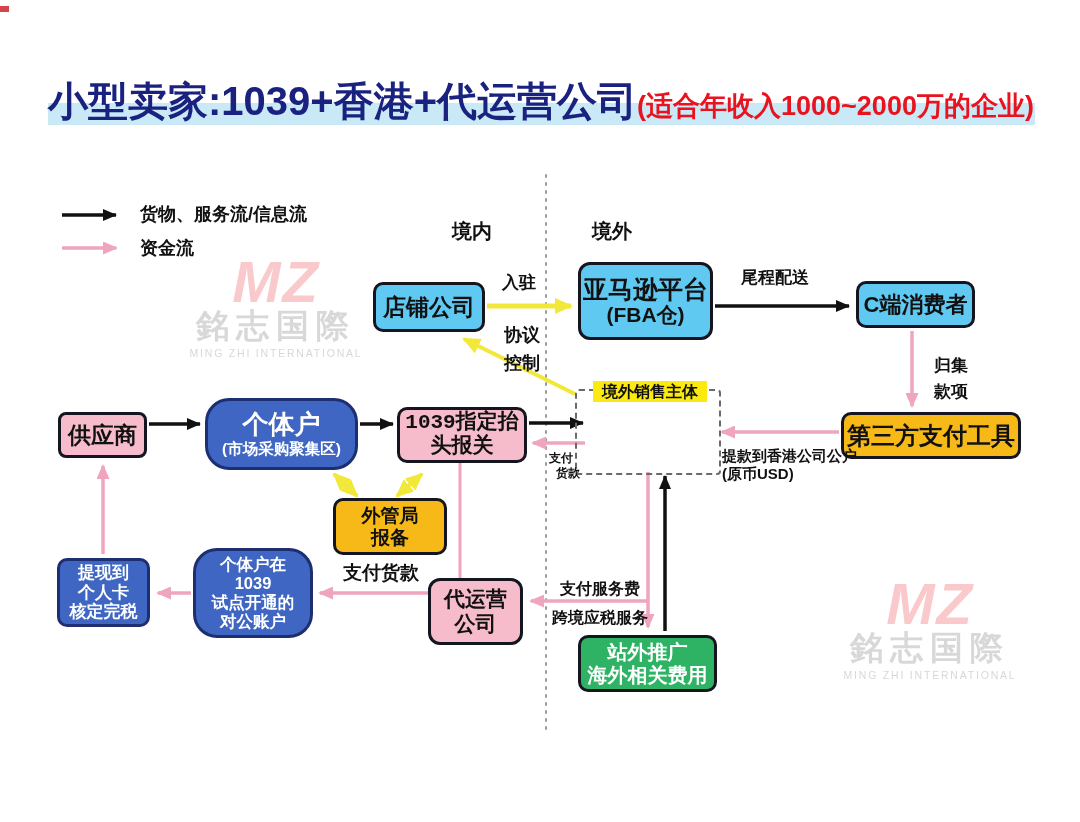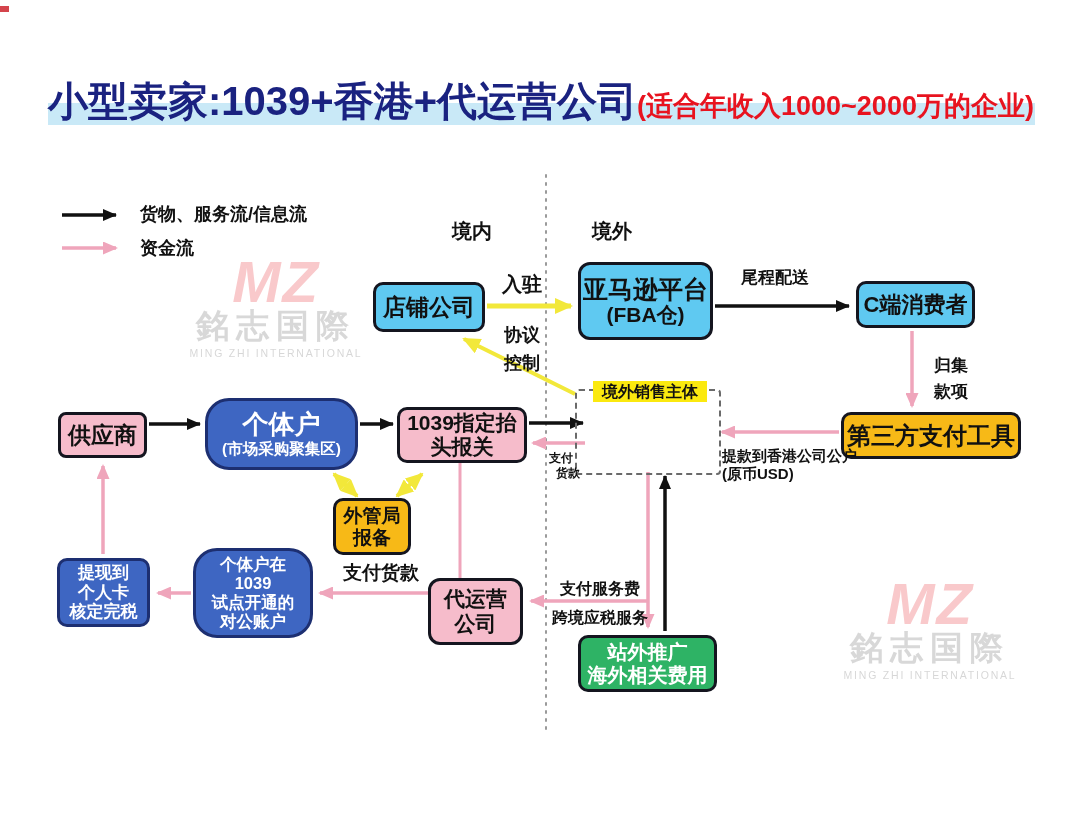--- a/index.html
+++ b/index.html
@@ -139,26 +139,26 @@
 
   <div class="node pinkbox" style="left:58px;top:412px;width:89px;height:46px;font-size:23px;border-radius:8px;">
     <span>供应商</span>
   </div>
 
   <div class="node royal" style="left:205px;top:398px;width:153px;height:72px;">
     <span style="font-size:26px;">个体户</span>
     <span style="font-size:15.5px;">(市场采购聚集区)</span>
   </div>
 
-  <div class="node pinkbox" style="left:397px;top:407px;width:130px;height:56px;font-size:21px;">
+  <div class="node pinkbox" style="left:397px;top:407px;width:130px;height:56px;font-size:21px;font-family:Liberation Mono, monospace;">
     <span>1039指定抬</span>
     <span>头报关</span>
   </div>
 
-  <div class="node yellowbox" style="left:333px;top:498px;width:78px;height:57px;font-size:19px;">
+  <div class="node yellowbox" style="left:333px;top:498px;width:114px;height:57px;font-size:19px;">
     <span>外管局</span>
     <span>报备</span>
   </div>
 
   <div class="node royal" style="left:57px;top:558px;width:93px;height:69px;font-size:17px;border-radius:10px;">
     <span>提现到</span>
     <span>个人卡</span>
     <span>核定完税</span>
   </div>
 
@@ -172,21 +172,21 @@
   <div class="node pinkbox" style="left:428px;top:578px;width:95px;height:67px;font-size:21px;border-radius:12px;">
     <span>代运营</span>
     <span>公司</span>
   </div>
 
   <div class="node greenbox" style="left:578px;top:635px;width:139px;height:57px;font-size:20px;">
     <span>站外推广</span>
     <span>海外相关费用</span>
   </div>
 
-  <span class="elabel" style="left:502px;top:271px;font-size:20px;">入驻</span>
+  <span class="elabel" style="left:502px;top:271px;font-size:17px;">入驻</span>
   <span class="elabel" style="left:504px;top:323px;font-size:18px;">协议</span>
   <span class="elabel" style="left:504px;top:351px;font-size:18px;">控制</span>
   <span class="elabel" style="left:741px;top:266px;font-size:17px;">尾程配送</span>
   <span class="elabel" style="left:934px;top:354px;font-size:17px;">归集</span>
   <span class="elabel" style="left:934px;top:380px;font-size:17px;">款项</span>
   <span class="elabel" style="left:722px;top:447px;font-size:15px;">提款到香港公司公户</span>
   <span class="elabel" style="left:722px;top:465px;font-size:15px;">(原币USD)</span>
   <span class="elabel" style="left:549px;top:450px;font-size:12px;">支付</span>
   <span class="elabel" style="left:549px;top:465px;font-size:12px;margin-left:7px;">货款</span>
   <span class="elabel" style="left:560px;top:579px;font-size:16px;">支付服务费</span>

